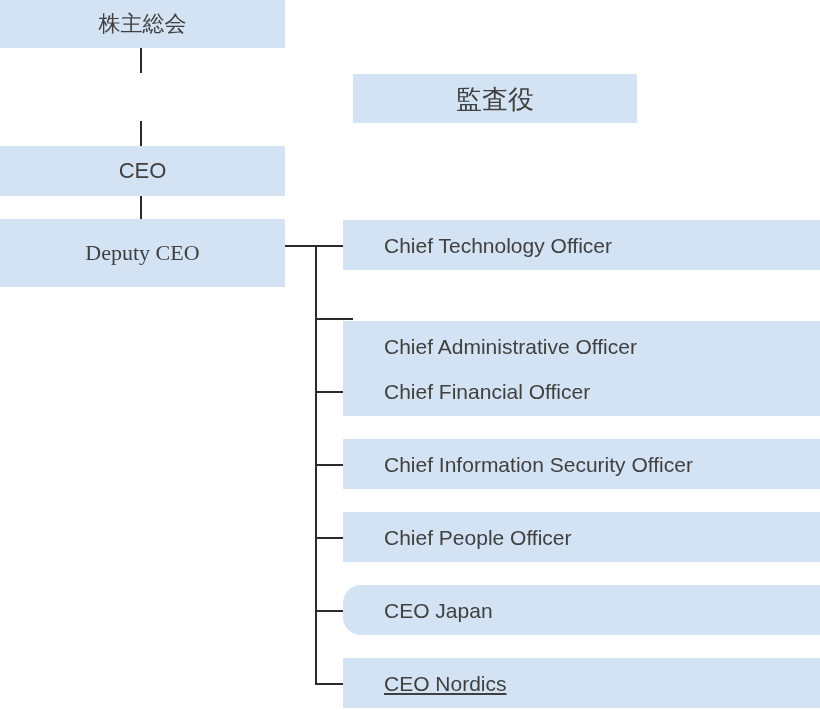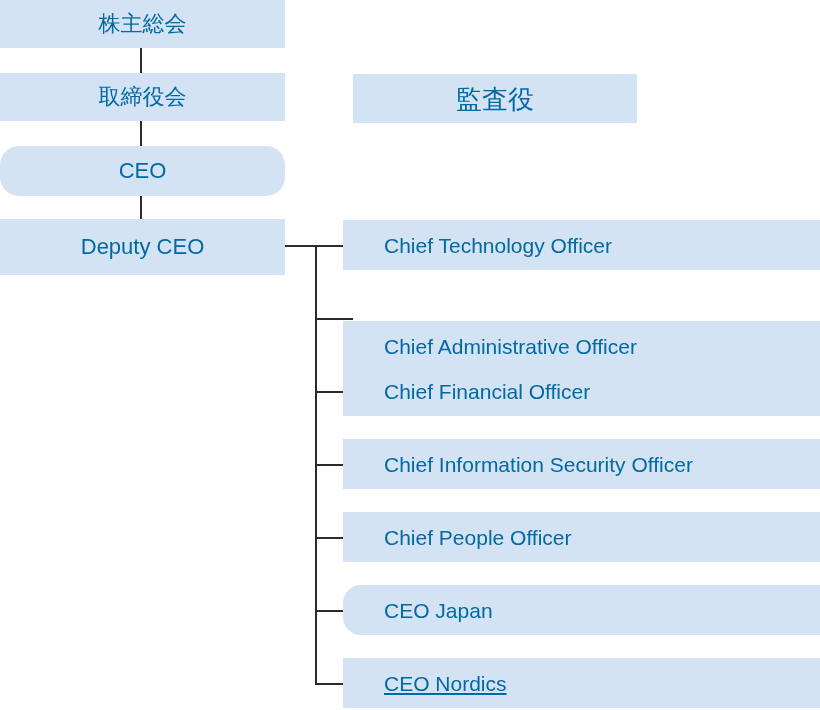--- a/index.html
+++ b/index.html
@@ -16,43 +16,43 @@
     width: 820px;
     height: 710px;
     background: #ffffff;
     overflow: hidden;
   }
 
   
   .node {
     position: absolute;
     background: #d3e3f4;
-    color: #0369a1;
+    color: #404040;
     display: flex;
     align-items: center;
     box-sizing: border-box;
     white-space: nowrap;
   }
   .node.center {
     justify-content: center;
   }
   .node.left-align {
     justify-content: flex-start;
     padding-left: 41px;
   }
   .node .node-label {
     display: block;
     line-height: 1;
   }
 
   
   .node-shareholders { left: 0px;  top: 0px;   width: 285px; height: 48px; font-size: 22px; }
   .node-board        { left: 0px;  top: 73px;  width: 285px; height: 48px; font-size: 22px; }
-  .node-ceo          { left: 0px;  top: 146px; width: 285px; height: 50px; font-size: 22px; border-radius: 19px; }
-  .node-deputy-ceo   { left: 0px;  top: 219px; width: 285px; height: 56px; font-size: 22px; }
+  .node-ceo          { left: 0px;  top: 146px; width: 285px; height: 50px; font-size: 22px; }
+  .node-deputy-ceo   { left: 0px;  top: 219px; width: 285px; height: 68px; font-size: 22px; font-family: Liberation Serif, serif; }
 
   
   .node-auditor      { left: 353px; top: 74px; width: 284px; height: 49px; font-size: 26px; }
 
   
   .node-officer {
     left: 343px;
     width: 527px;
     height: 50px;
     font-size: 21px;
@@ -84,23 +84,20 @@
 <body>
 
 <div id="org-chart">
 
   <div class="node center node-shareholders">
     <span class="node-label">株主総会</span>
   </div>
 
   <div class="line v-line link-sh-board"></div>
 
-  <div class="node center node-board">
-    <span class="node-label">取締役会</span>
-  </div>
 
   <div class="line v-line link-board-ceo"></div>
 
   <div class="node center node-ceo">
     <span class="node-label">CEO</span>
   </div>
 
   <div class="line v-line link-ceo-deputy"></div>
 
   <div class="node center node-deputy-ceo">

